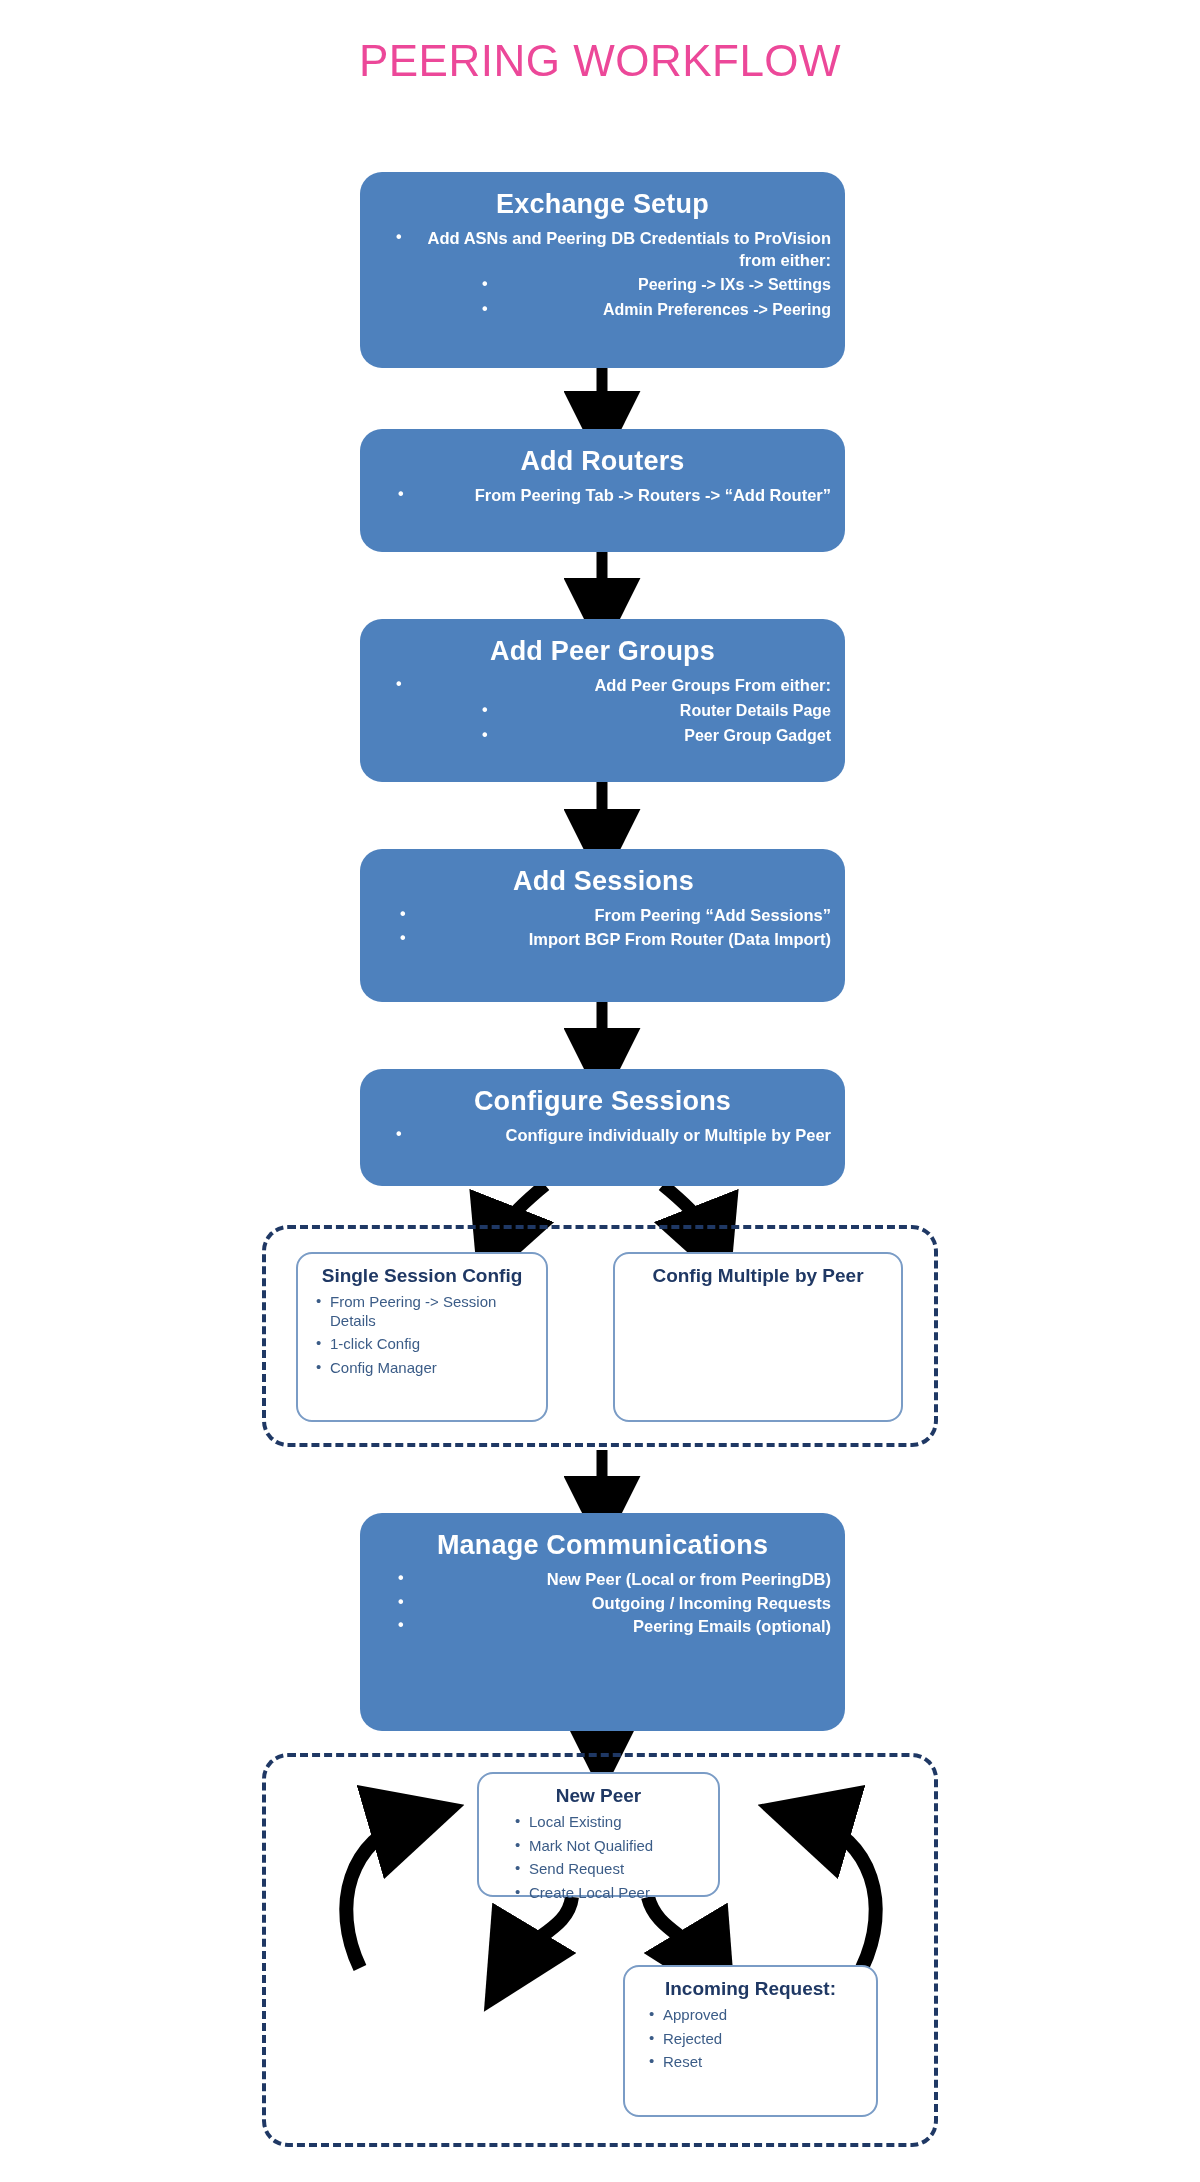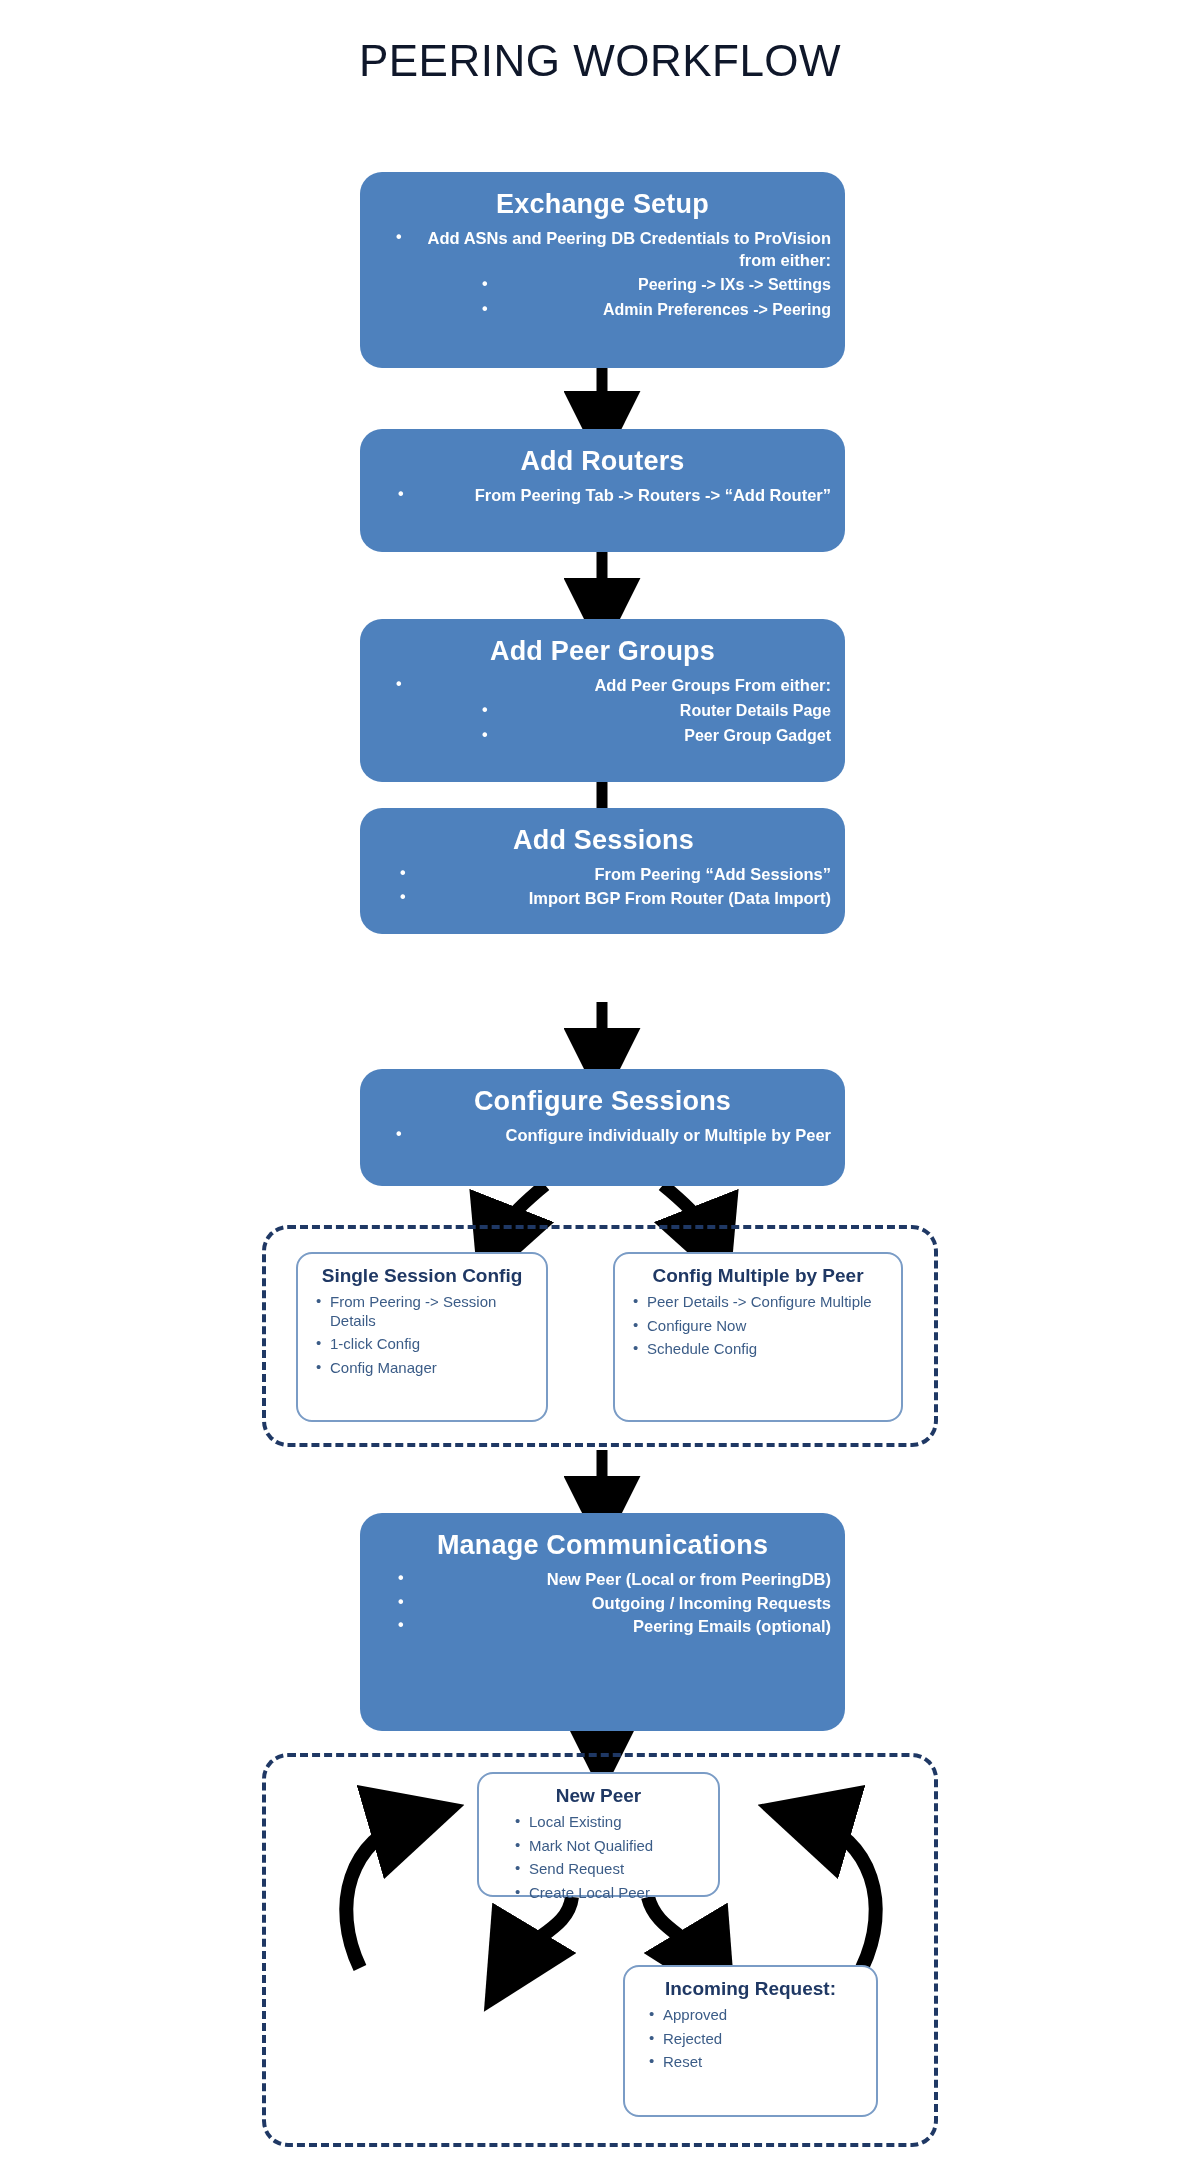--- a/index.html
+++ b/index.html
@@ -5,21 +5,21 @@
   html,body{margin:0;padding:0;}
   body{
     width:1200px;height:2182px;background:#ffffff;
     font-family:"Liberation Sans", sans-serif;
     position:relative;overflow:hidden;
   }
   #canvas{position:absolute;inset:0;}
 
   .title{
     position:absolute;left:0;top:36px;width:1200px;text-align:center;
-    font-size:44px;font-weight:400;color:#0f172a;letter-spacing:.5px;
+    font-size:44px;font-weight:400;color:#ec4899;letter-spacing:.5px;
     font-family:"Liberation Sans", sans-serif;
   }
 
   
   .bluebox{
     position:absolute;background:#4E81BD;border-radius:22px;
     color:#ffffff;box-sizing:border-box;padding:10px 14px 12px 14px;
   }
   .bluebox .hd{
     text-align:center;font-weight:bold;font-size:27px;line-height:1.2;
@@ -122,21 +122,21 @@
     <div class="hd">Add Peer Groups</div>
     <ul class="lvl1">
       <li>Add Peer Groups From either:</li>
     </ul>
     <ul class="lvl2">
       <li>Router Details Page</li>
       <li>Peer Group Gadget</li>
     </ul>
   </div>
 
-  <div class="bluebox" style="left:360px;top:808px;width:485px;height:126px;padding-left:16px;">
+  <div class="bluebox" style="left:360px;top:849px;width:485px;height:153px;padding-left:16px;">
     <div class="hd">Add Sessions</div>
     <ul class="tight" style="margin-left:16px;">
       <li>From  Peering “Add Sessions”</li>
       <li>Import BGP From Router (Data Import)</li>
     </ul>
   </div>
 
   <div class="bluebox" style="left:360px;top:1069px;width:485px;height:117px;">
     <div class="hd">Configure Sessions</div>
     <ul class="lvl1">
@@ -150,25 +150,20 @@
     <div class="hd">Single Session Config</div>
     <ul>
       <li>From Peering -&gt; Session Details</li>
       <li>1-click Config</li>
       <li>Config Manager</li>
     </ul>
   </div>
 
   <div class="whitebox" style="left:613px;top:1252px;width:290px;height:170px;">
     <div class="hd">Config Multiple by Peer</div>
-    <ul>
-      <li>Peer Details -&gt; Configure Multiple</li>
-      <li>Configure Now</li>
-      <li>Schedule Config</li>
-    </ul>
   </div>
 
   <div class="bluebox" style="left:360px;top:1513px;width:485px;height:218px;">
     <div class="hd">Manage Communications</div>
     <ul class="tight" style="margin-left:16px;">
       <li>New Peer (Local or from PeeringDB)</li>
       <li>Outgoing / Incoming Requests</li>
       <li>Peering Emails (optional)</li>
     </ul>
   </div>

